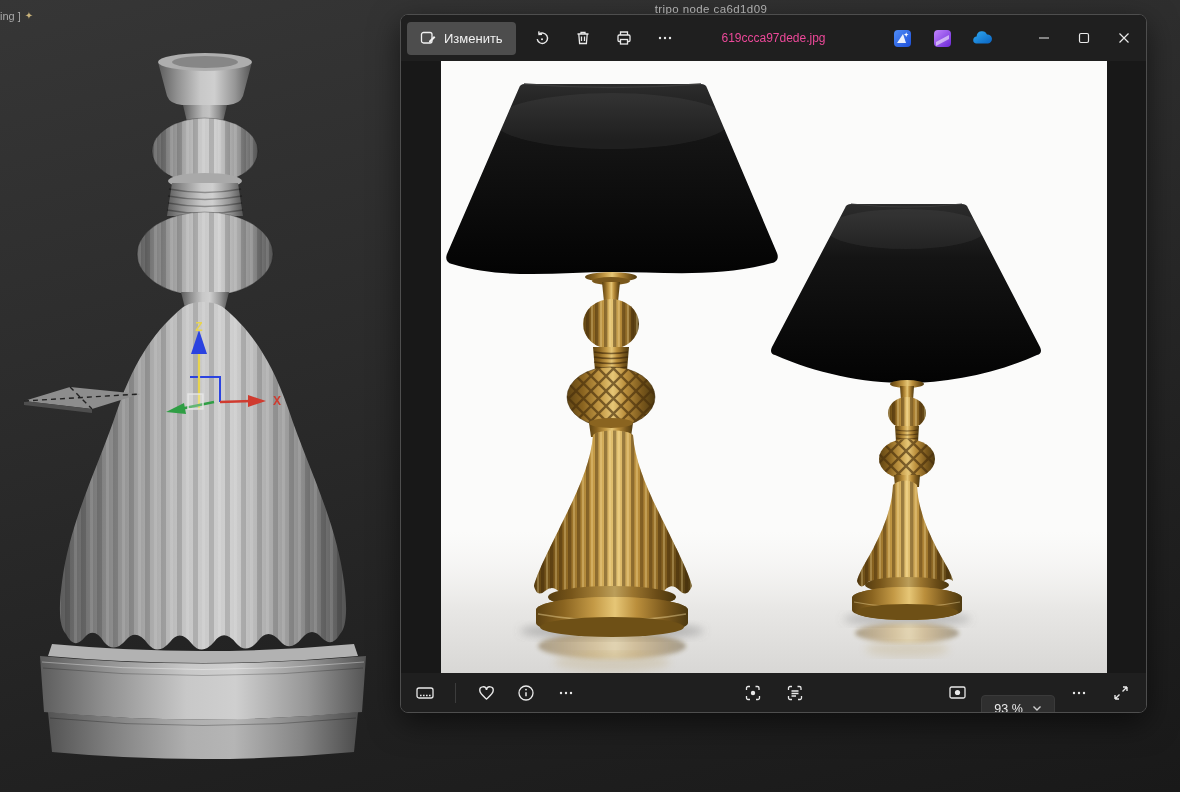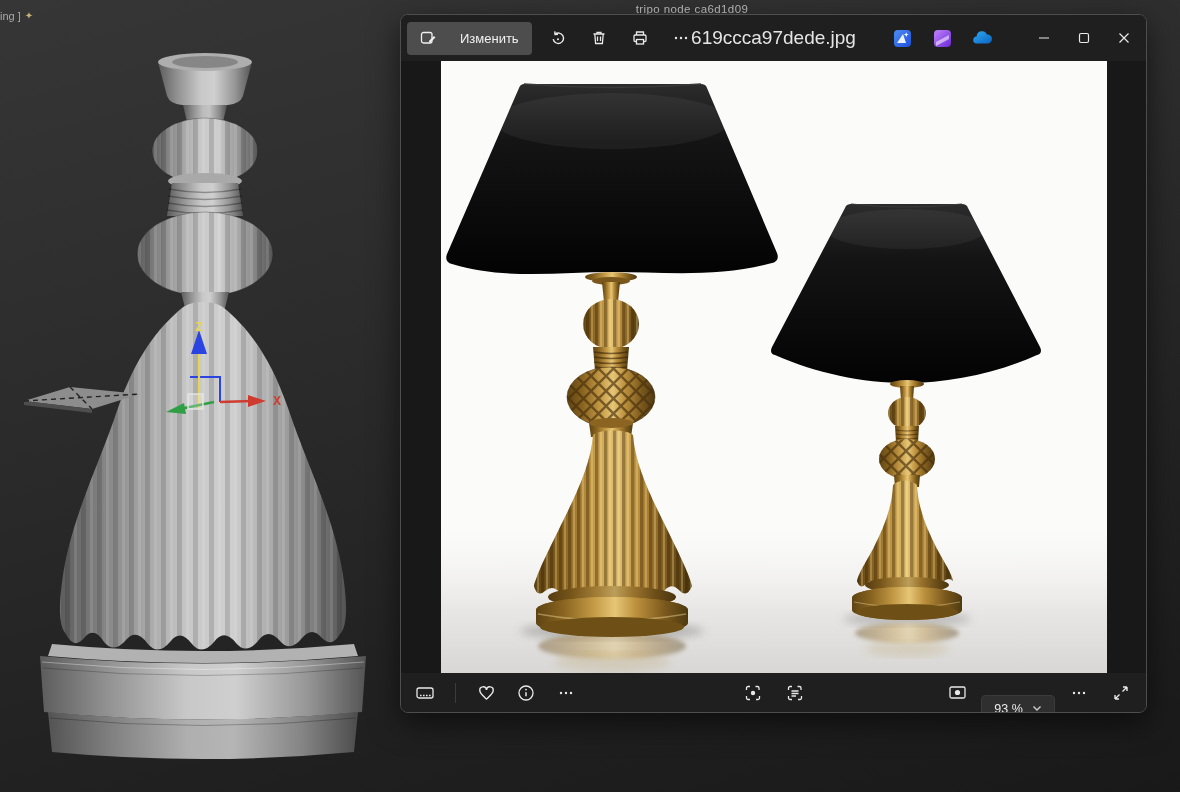--- a/index.html
+++ b/index.html
@@ -3,41 +3,41 @@
 <meta charset="utf-8">
 <style>
   html,body{margin:0;padding:0;background:#1b1b1b;}
   body{width:1180px;height:792px;overflow:hidden;position:relative;
        font-family:"Liberation Sans","DejaVu Sans",sans-serif;
        -webkit-font-smoothing:antialiased;}
 
   
   .viewport{position:absolute;inset:0;
     background:linear-gradient(165deg,#363636 0%,#2b2b2b 40%,#202020 75%,#191919 100%);}
-  .bg-title{position:absolute;top:3px;left:692px;transform:translateX(-50%);
+  .bg-title{position:absolute;top:3px;left:711px;transform:translateX(-50%);
     color:#bdbdbd;font-size:11.5px;white-space:nowrap;letter-spacing:.4px;}
   .vp-label{position:absolute;top:1px;left:0;color:#a9a9a9;font-size:11px;
     display:flex;align-items:center;gap:4px;margin-top:9px;}
   .vp-label .mark{color:#c8b27a;font-size:10px;line-height:1;}
   .model-svg{position:absolute;left:0;top:0;}
 
   
   .photos-window{position:absolute;left:400px;top:14px;width:747px;height:699px;
     background:#181818;border:1px solid #4e4e4e;border-radius:8px;overflow:hidden;
     box-shadow:0 10px 30px rgba(0,0,0,.55);box-sizing:border-box;}
   .titlebar{position:absolute;top:0;left:0;right:0;height:46px;background:#1f1f1f;
     display:flex;align-items:center;padding:0 6px;box-sizing:border-box;}
-  .edit-btn{height:33px;display:flex;align-items:center;gap:24px;padding:0 13px;
+  .edit-btn{height:33px;display:flex;align-items:center;gap:8px;padding:0 13px;
     background:#4d4d4d;border-radius:4px;color:#f1f1f1;font-size:13px;cursor:default;}
   .tb-icons{display:flex;align-items:center;margin-left:8px;gap:5px;}
   .icon-btn{width:36px;height:32px;display:flex;align-items:center;justify-content:center;
     border-radius:4px;}
   .icon-btn svg{display:block;}
-  .filename{position:absolute;left:50%;transform:translateX(-50%);color:#e5e5e5;
-    font-size:19px;white-space:nowrap;}
+  .filename{position:absolute;left:50%;transform:translateX(-50%);color:#ec4899;
+    font-size:12px;white-space:nowrap;}
   .tb-right{position:absolute;right:2px;top:0;height:46px;display:flex;align-items:center;}
   .winbtn{width:40px;height:34px;display:flex;align-items:center;justify-content:center;}
   .gapper{width:22px;}
   .content{position:absolute;top:46px;left:0;right:0;bottom:39px;background:#181818;}
   .photo{position:absolute;left:40px;top:0;width:666px;height:612px;background:#fbfbfa;}
   .statusbar{position:absolute;bottom:0;left:0;right:0;height:39px;background:#1f1f1f;
     display:flex;align-items:center;padding:0 6px;box-sizing:border-box;}
   .sb-left{display:flex;align-items:center;gap:4px;}
   .sb-sep{width:1px;height:20px;background:#3c3c3c;margin:0 8px;}
   .sb-center{position:absolute;left:50%;transform:translateX(-50%);display:flex;gap:6px;}

